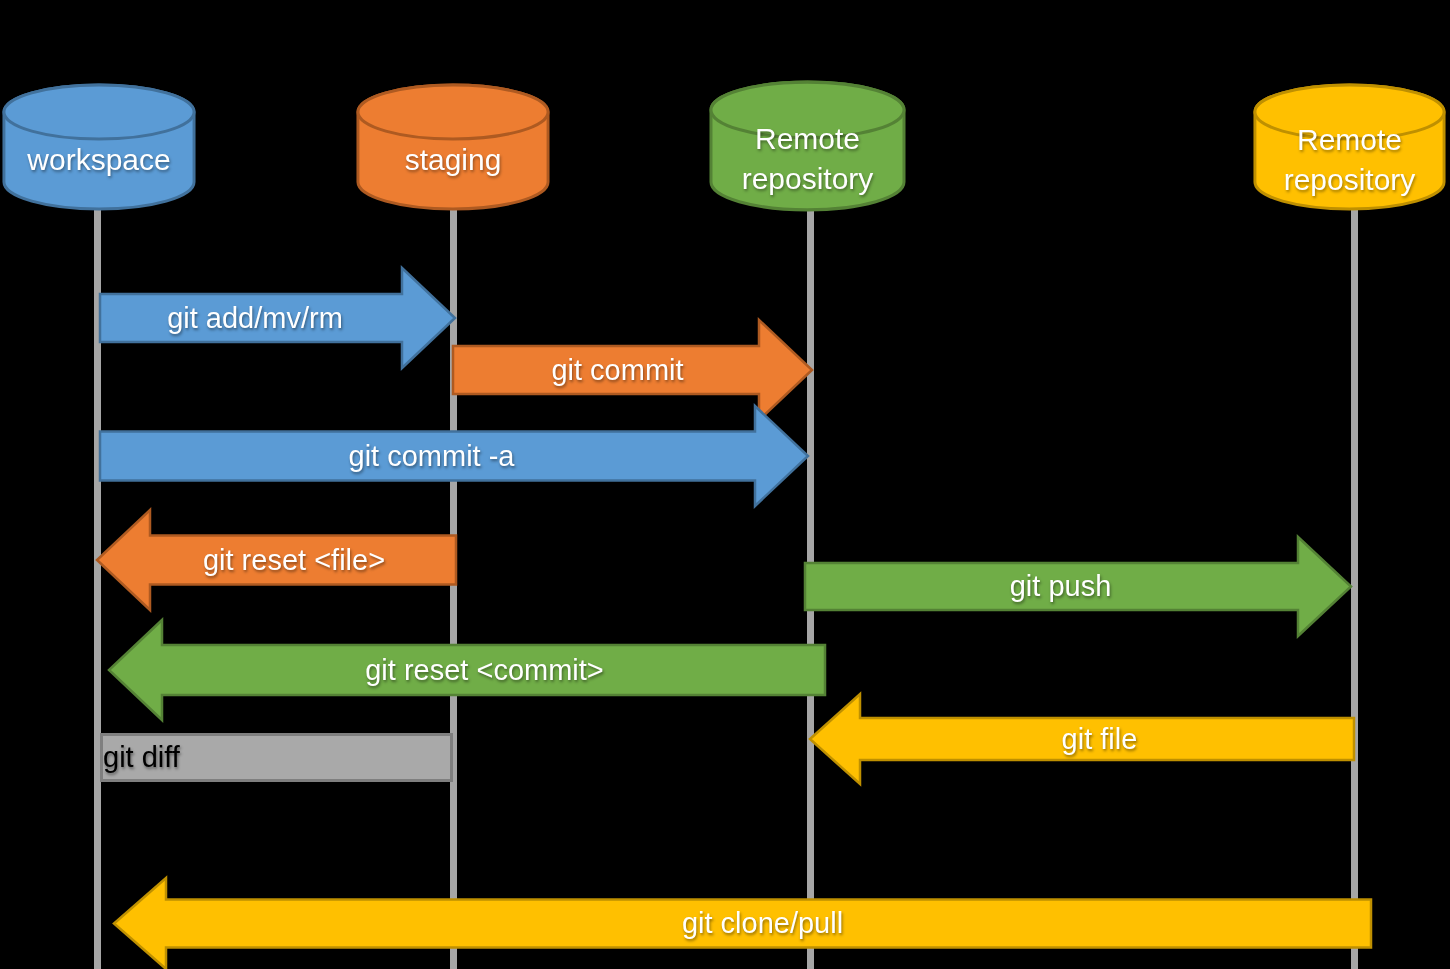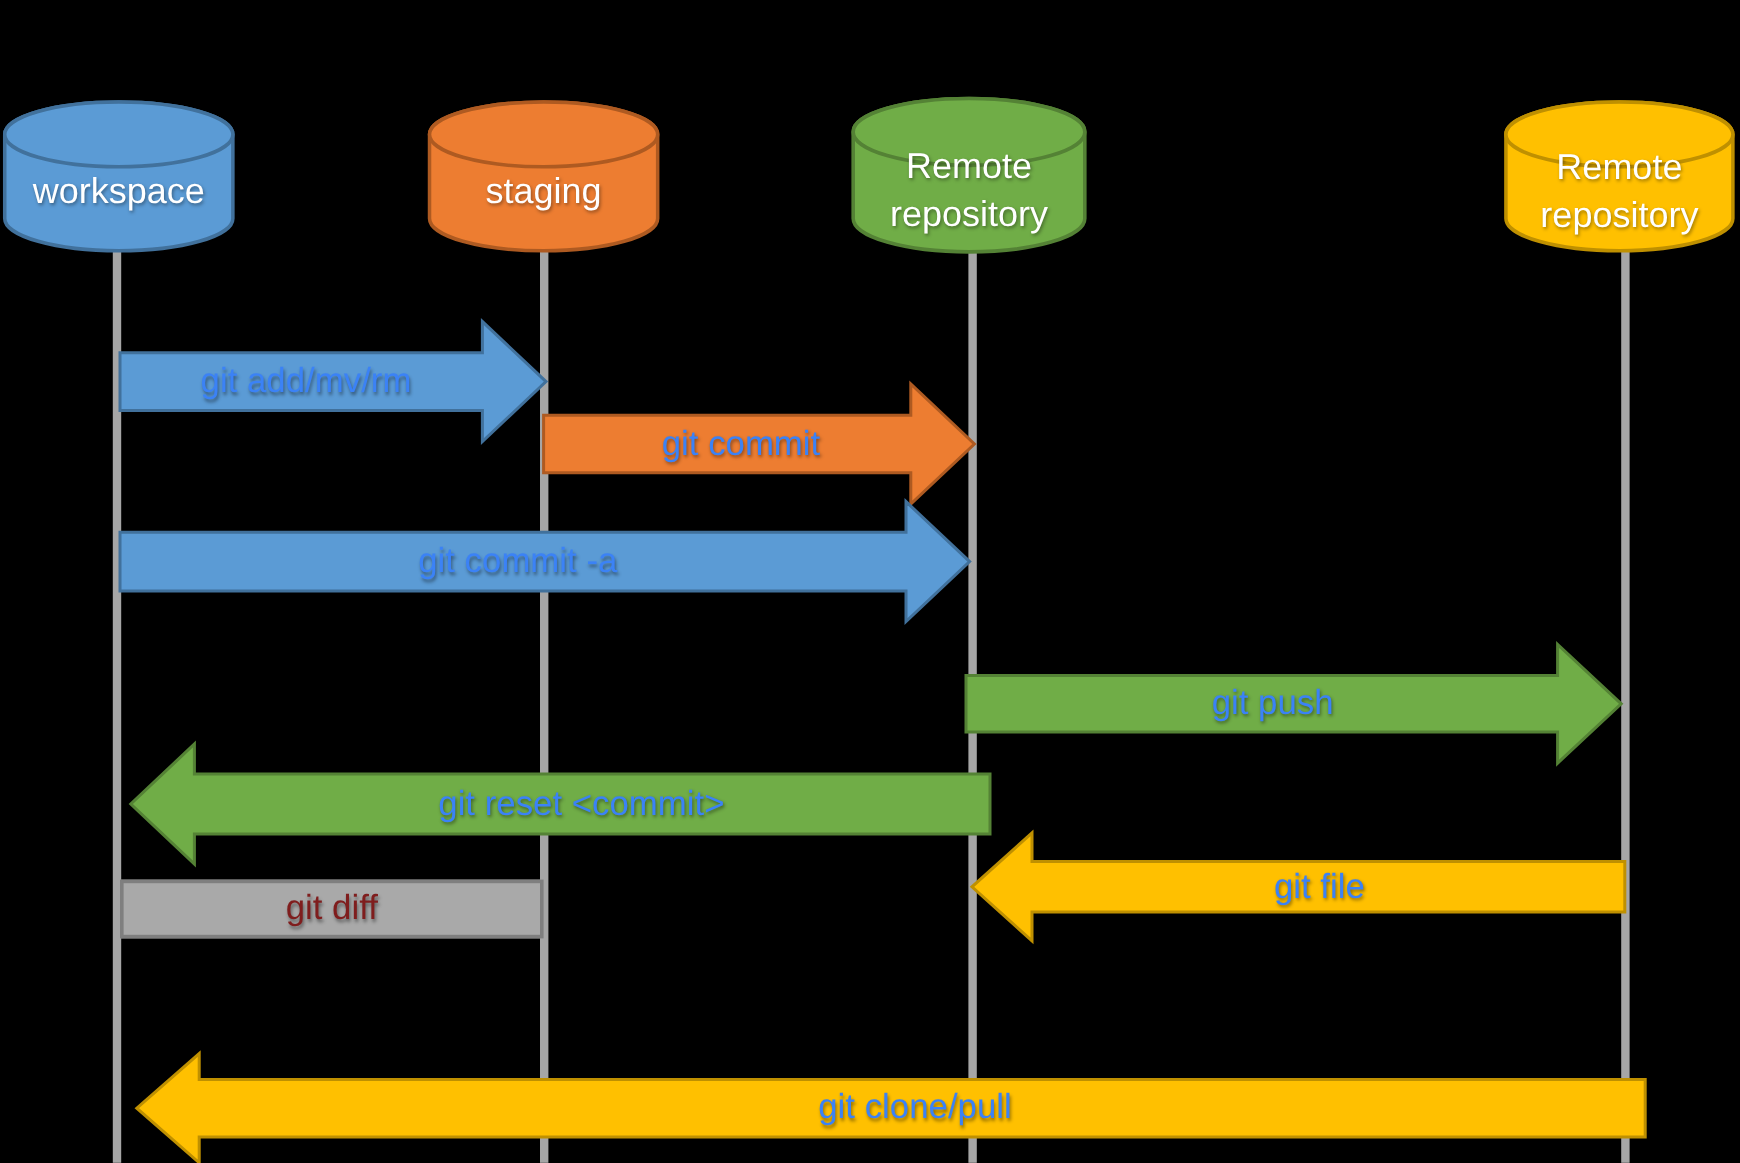--- a/index.html
+++ b/index.html
@@ -33,41 +33,41 @@
     text-shadow: 1px 2px 3px rgba(0,0,0,0.4);
     text-align: center; white-space: nowrap;
   }
 
   
   .arrow { position: absolute; }
   .arrow svg { position: absolute; inset: 0; width: 100%; height: 100%; overflow: visible; }
   .arrow .arrow-label {
     position: absolute; inset: 0;
     display: flex; align-items: center; justify-content: center;
-    color: #3b82f6; font-size: 29px;
+    color: #ffffff; font-size: 29px;
     text-shadow: 1px 2px 3px rgba(0,0,0,0.45);
     white-space: nowrap;
   }
 
   
   .c-blue   { fill: #5B9BD5; stroke: #41719C; }
   .c-orange { fill: #ED7D31; stroke: #AE5A21; }
   .c-green  { fill: #70AD47; stroke: #548235; }
   .c-gold   { fill: #FFC000; stroke: #BF9000; }
   polygon, path, ellipse { stroke-width: 2.5; }
   .cyl path, .cyl ellipse { stroke-width: 3; }
 
   
   .bar {
     position: absolute;
     background: #A9A9A9;
     border: 3px solid #7F7F7F;
     box-sizing: border-box;
-    display: flex; align-items: center; justify-content: center;
-    color: #7f1d1d; font-size: 29px;
+    display: flex; align-items: center; 
+    color: #000000; font-size: 29px;
     text-shadow: 1px 2px 3px rgba(0,0,0,0.45);
     white-space: nowrap;
   }
 </style>
 </head>
 <body>
 
 <div id="stage">
 
   <div class="lifeline" style="left:93.5px"></div>
@@ -126,27 +126,33 @@
     <div class="arrow-label" style="padding-right:45px">git add/mv/rm</div>
   </div>
 
   <div class="arrow" style="left:453px; top:320px; width:359px; height:100px">
     <svg viewBox="0 0 359 100">
       <polygon class="c-orange" points="0,26 306,26 306,0 359,50 306,100 306,74 0,74"></polygon>
     </svg>
     <div class="arrow-label" style="padding-right:30px">git commit</div>
   </div>
 
-  <div class="arrow" style="left:100px; top:418px; width:708px; height:100px">
+  <div class="arrow" style="left:100px; top:406px; width:708px; height:100px">
     <svg viewBox="0 0 708 100">
       <polygon class="c-blue" points="0,25.5 655,25.5 655,0 708,50 655,100 655,74.5 0,74.5"></polygon>
     </svg>
     <div class="arrow-label" style="padding-right:45px">git commit -a</div>
   </div>
 
+  <div class="arrow" style="left:97px; top:510px; width:359px; height:100px">
+    <svg viewBox="0 0 359 100">
+      <polygon class="c-orange" points="359,25.5 53,25.5 53,0 0,50 53,100 53,74.5 359,74.5"></polygon>
+    </svg>
+    <div class="arrow-label" style="padding-left:35px">git reset &lt;file&gt;</div>
+  </div>
 
   <div class="arrow" style="left:805px; top:537px; width:546px; height:99px">
     <svg viewBox="0 0 546 99">
       <polygon class="c-green" points="0,26 493,26 493,0 546,49.5 493,99 493,73 0,73"></polygon>
     </svg>
     <div class="arrow-label" style="padding-right:35px">git push</div>
   </div>
 
   <div class="arrow" style="left:109px; top:620px; width:716px; height:100px">
     <svg viewBox="0 0 716 100">

